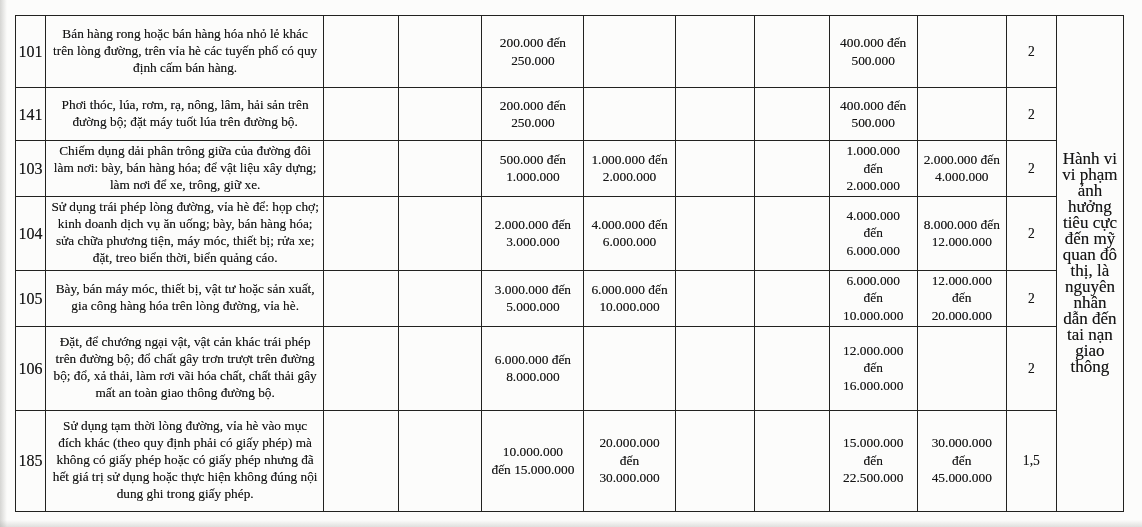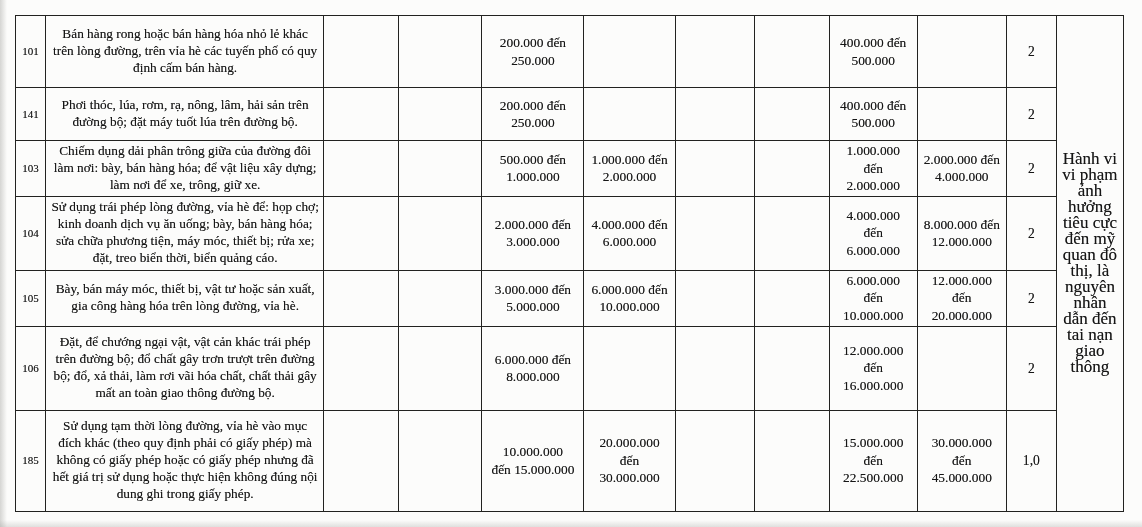--- a/index.html
+++ b/index.html
@@ -35,21 +35,21 @@
     line-height: 17px;
     text-shadow: 0 0 0.5px rgba(20,20,20,0.5);
   }
   td.desc {
     text-align: center;
     padding: 2px 4px 2px 5px;
     line-height: 16.9px;
     font-size: 13.3px;
   }
   td.money { white-space: pre-line; line-height: 17.5px; }
-  td.no { font-size: 11px; padding: 0 1px; }
+  td.no { font-size: 16px; padding: 0 1px; }
   td.mult { font-size: 13.6px; }
   td.note-cell {
     white-space: normal;
     line-height: 16px;
     font-size: 17px;
     padding: 2px 4px;
   }
   tr.r101 { height: 72px; }
   tr.r102 { height: 53px; }
   tr.r103 { height: 53px; }
@@ -201,17 +201,17 @@
 đến
 30.000.000</td>
       <td></td>
       <td></td>
       <td class="money">15.000.000
 đến
 22.500.000</td>
       <td class="money">30.000.000
 đến
 45.000.000</td>
-      <td class="mult">1,0</td>
+      <td class="mult">1,5</td>
     </tr>
   </tbody>
     </table>
 </div>
 
 </body></html>

